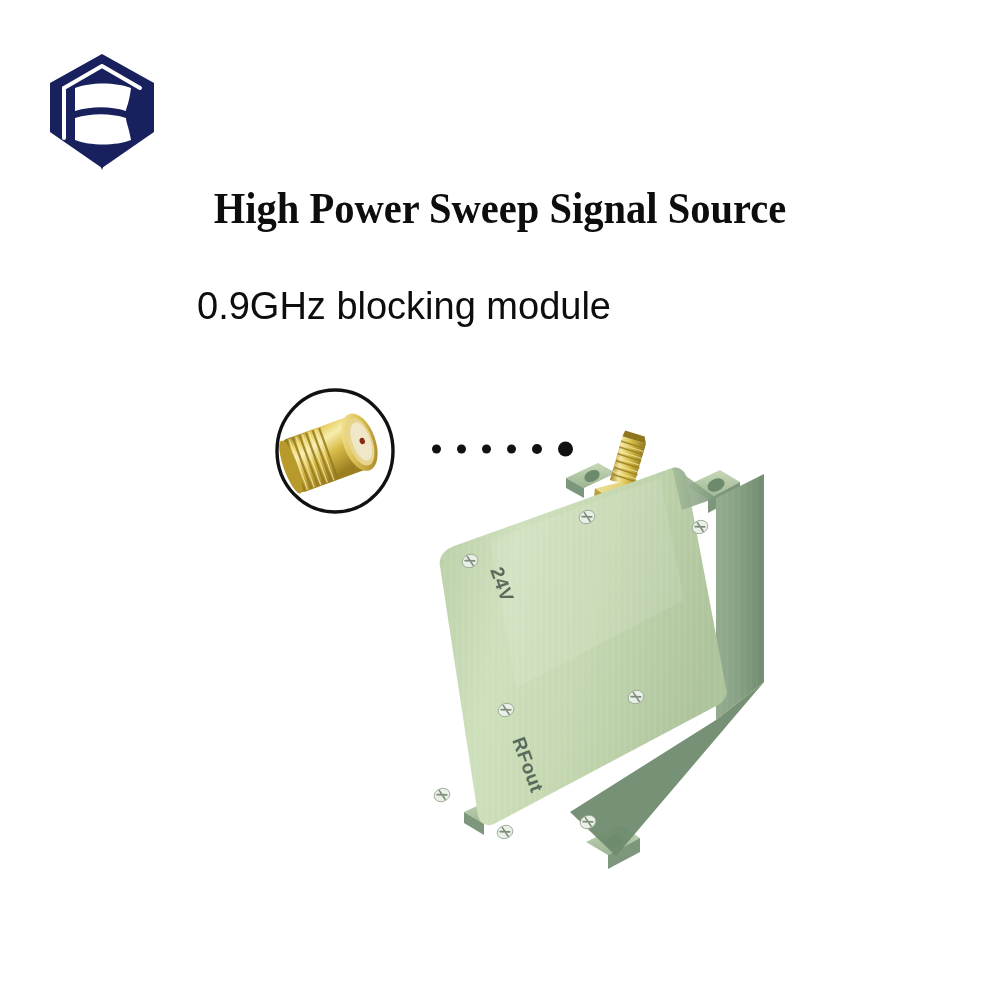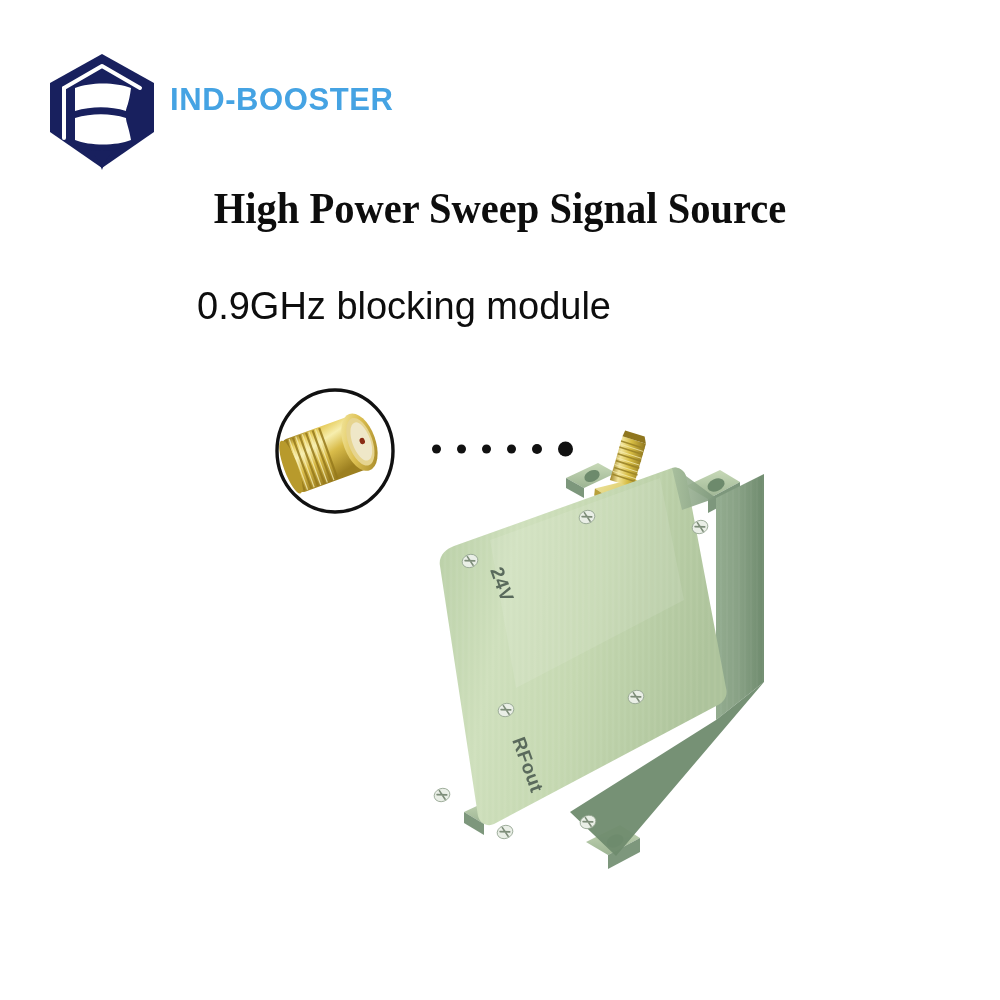--- a/index.html
+++ b/index.html
@@ -127,21 +127,20 @@
       <path d="M18 36 L18 86" fill="none" stroke="#ffffff" stroke-width="4" stroke-linecap="round"></path>
 
       <path d="M29 36 C44 30 70 30 85 36 C83 52 80 56 80 59 C64 54 46 54 29 59 Z" fill="#ffffff"></path>
 
       <path d="M29 66 C46 61 64 61 80 66 C80 70 83 76 85 88 C70 94 44 94 29 88 Z" fill="#ffffff"></path>
 
       <path d="M38 96 C47 99 52 106 56 118 C60 106 65 99 74 96 C64 100 48 100 38 96 Z" fill="#18205e"></path>
     </svg>
   </div>
 
-  <div id="brand-wordmark" style="color: rgb(69, 163, 227);">IND-BOOSTER</div>
 </div>
 
 <div id="product-title" style="color: rgb(13, 13, 13);">High Power Sweep Signal Source</div>
 
 <div id="product-subtitle" style="color: rgb(13, 13, 13);">0.9GHz blocking module</div>
 
 <div id="connector-callout">
   <svg viewBox="0 0 124 128" width="124" height="128" aria-hidden="true">
     <defs>
       <linearGradient id="goldBarrel" x1="0" y1="0" x2="0.35" y2="1">

